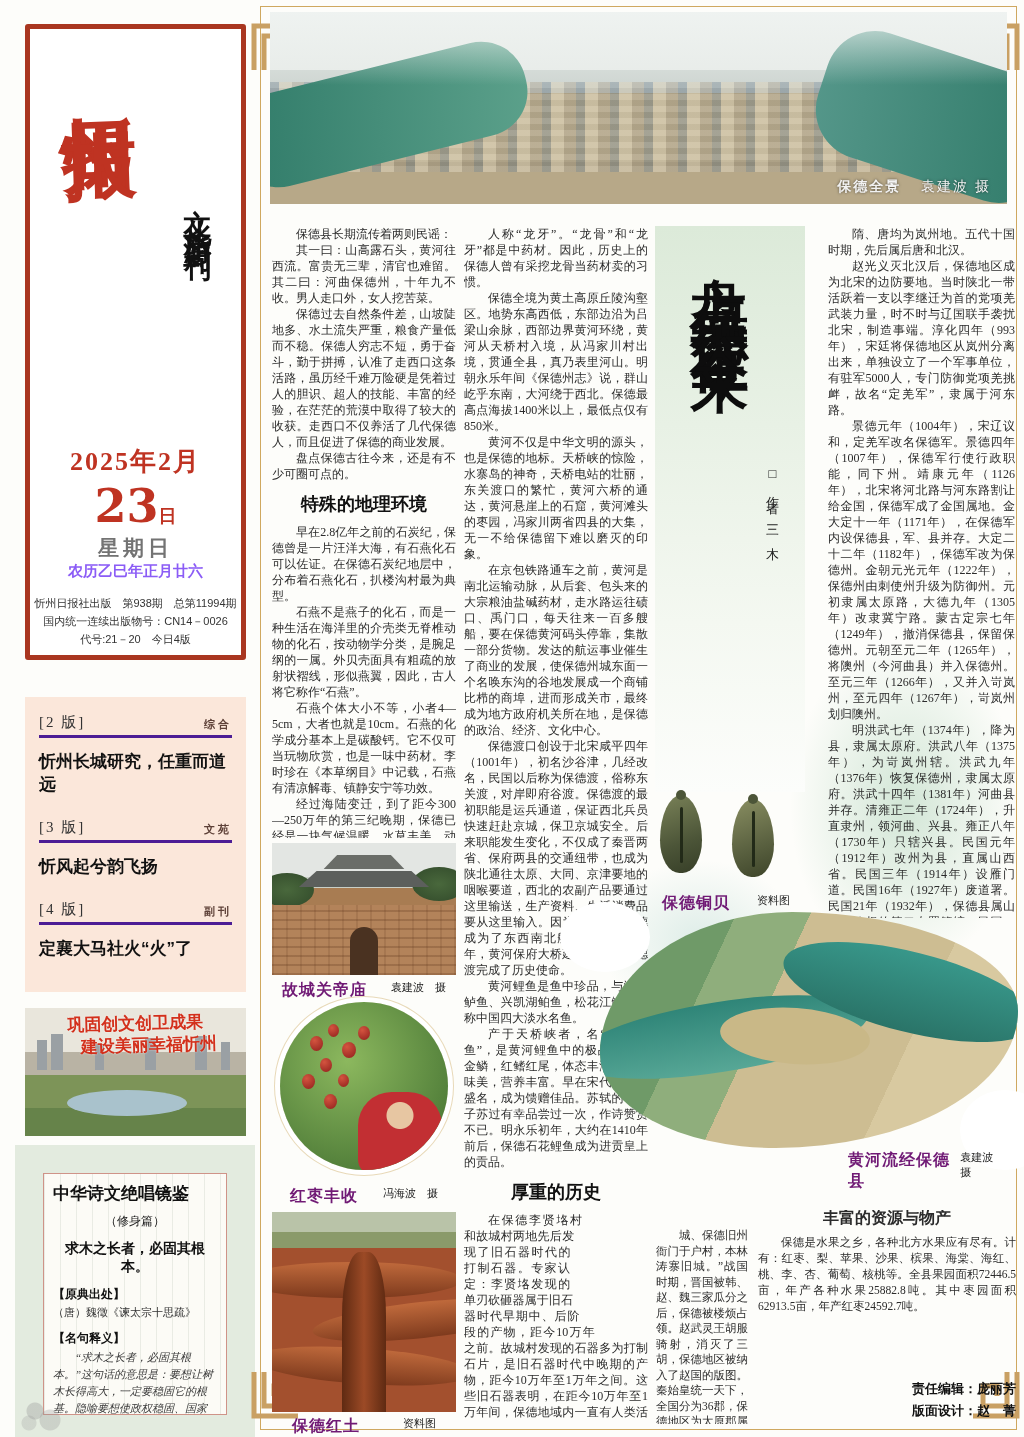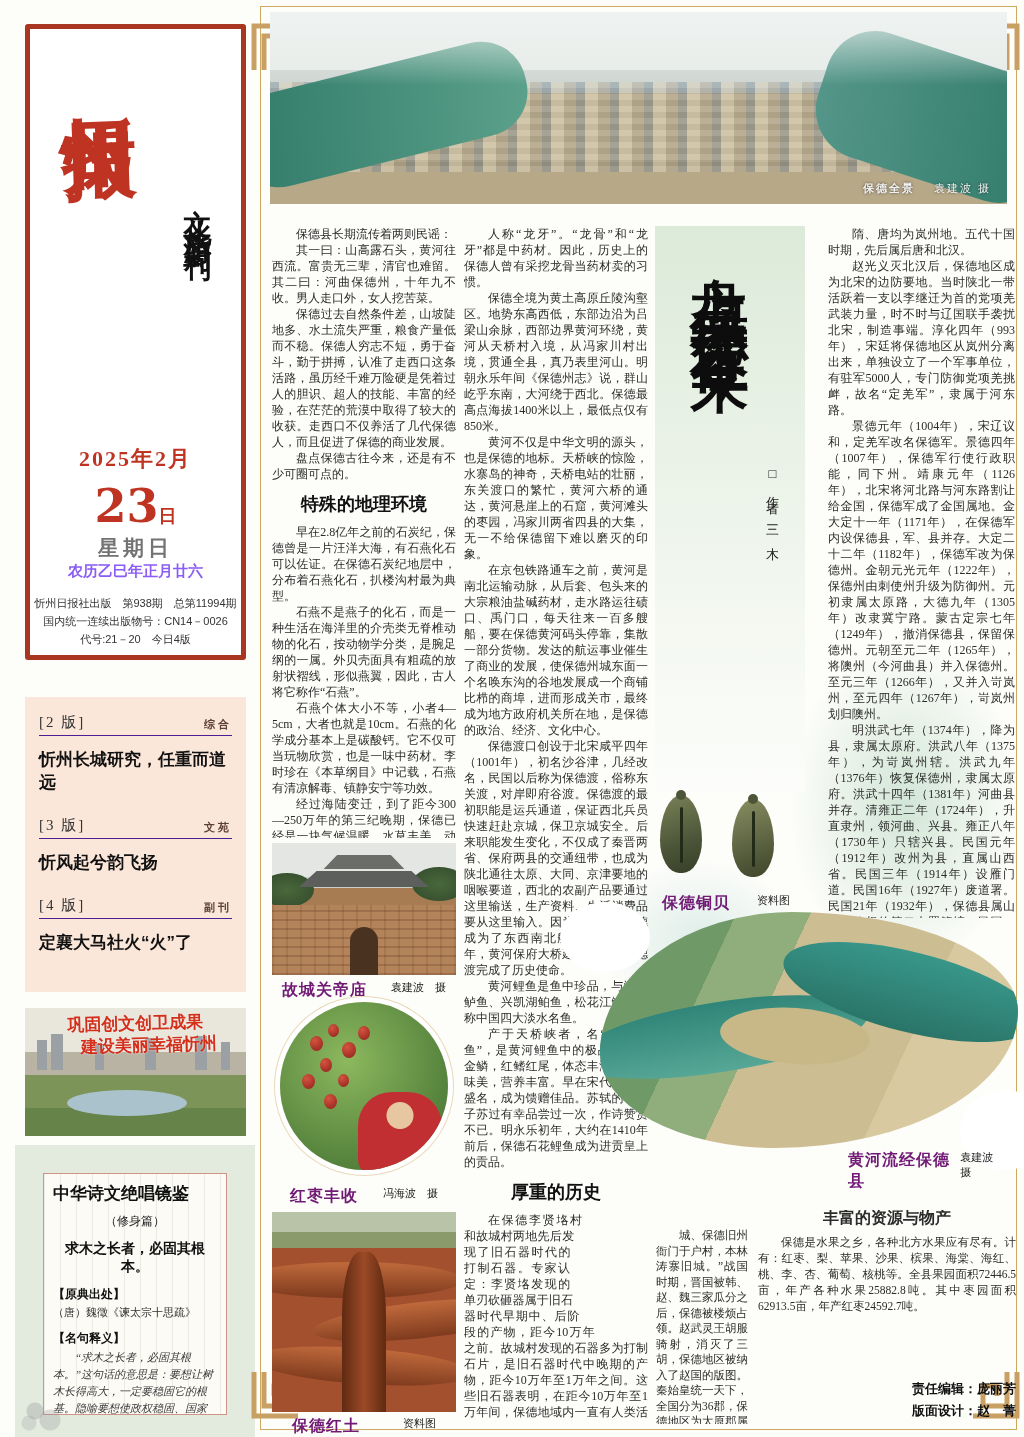--- a/index.html
+++ b/index.html
@@ -4,31 +4,31 @@
 <style>
   * { margin:0; padding:0; box-sizing:border-box; }
   html,body { width:1024px; height:1437px; }
   body { position:relative; background:#fdfdfa; font-family:"Liberation Serif", serif; color:#2b2b2b; overflow:hidden; }
   .abs { position:absolute; }
 
   
   .masthead { left:25px; top:24px; width:221px; height:636px; border:5px solid #a93620; border-radius:3px; background:#fff; }
   .logo-vert { position:absolute; left:28px; top:28px; writing-mode:vertical-rl; font-family:"DejaVu Serif", serif; font-weight:bold; color:#bf3322; font-size:74px; line-height:1.06; letter-spacing:4px; transform:rotate(-2deg); }
   .weekly-vert { position:absolute; left:148px; top:158px; writing-mode:vertical-rl; font-family:"Liberation Sans", sans-serif; font-weight:800; color:#111; font-size:28px; letter-spacing:9px; }
-  .mh-date1 { position:absolute; left:0; top:415px; width:100%; text-align:center; color:#bf3322; font-size:22px; font-weight:bold; letter-spacing:2px; }
+  .mh-date1 { position:absolute; left:0; top:415px; width:100%; text-align:center; color:#bf3322; font-size:26px; font-weight:bold; letter-spacing:2px; }
   .mh-day { position:absolute; left:0; top:450px; width:100%; text-align:center; color:#bf3322; }
   .mh-day .num { font-size:46px; font-weight:900; font-family:"DejaVu Serif", serif; }
   .mh-day .suf { font-size:18px; font-weight:bold; }
   .mh-week { position:absolute; left:0; top:505px; width:100%; text-align:center; color:#737373; font-size:21px; font-weight:900; letter-spacing:4px; font-family:"Liberation Sans", sans-serif; }
   .mh-lunar { position:absolute; left:0; top:533px; width:100%; text-align:center; color:#8b5cf6; font-size:15px; font-weight:700; font-family:"Liberation Sans", sans-serif; }
   .mh-pub { position:absolute; left:0; top:565px; width:100%; text-align:center; color:#333; font-size:11px; line-height:18px; font-family:"Liberation Sans", sans-serif; }
 
   .index-box { left:25px; top:697px; width:221px; height:295px; background:#fbe7da; padding:16px 14px 0 14px; }
   .idx-item { margin-bottom:22px; }
-  .idx-row { display:flex; justify-content:space-between; align-items:flex-end; border-bottom:1px solid #4c1d95; padding-bottom:3px; }
+  .idx-row { display:flex; justify-content:space-between; align-items:flex-end; border-bottom:3px solid #4c1d95; padding-bottom:3px; }
   .idx-page { font-size:15px; color:#333; letter-spacing:2px; }
   .idx-cat { font-size:11px; color:#5d4037; font-weight:bold; letter-spacing:3px; font-family:"Liberation Sans", sans-serif; }
   .idx-title { margin-top:12px; font-size:17px; font-weight:800; color:#111; font-family:"Liberation Sans", sans-serif; }
   .idx-item:nth-child(2) .idx-title, .idx-item:nth-child(3) .idx-title { margin-bottom:6px; }
 
   .banner { left:25px; top:1008px; width:221px; height:128px; overflow:hidden; background:linear-gradient(#e9e6dc 0 34%, #b9b3a4 34% 52%, #7d9458 52% 78%, #66834a 78% 100%); }
   .banner .lake { position:absolute; left:42px; top:82px; width:120px; height:26px; background:#a9c2cc; border-radius:50%; }
   .banner .bld { position:absolute; background:#9aa0a4; }
   .banner .slogan { position:absolute; left:0; top:4px; width:100%; text-align:center; color:#d3301c; font-weight:900; font-family:"DejaVu Serif", serif; font-size:17px; line-height:22px; transform:rotate(-1.5deg); text-shadow:0 0 2px rgba(255,255,255,.7); }
   .banner .slogan .l2 { padding-left:26px; }
@@ -57,21 +57,21 @@
   .c-br { left:965px; top:1368px; transform:scale(-1,-1); }
 
   
   .panorama { left:270px; top:12px; width:737px; height:192px; overflow:hidden; background:linear-gradient(#e7ebe8 0 30%, #cfd6d2 30% 42%, #c6b795 42% 78%, #b7a888 78% 100%); }
   .pan-city { position:absolute; left:0; top:70px; width:100%; height:90px;
      background:repeating-linear-gradient(90deg, rgba(90,110,125,.35) 0 9px, rgba(215,205,180,.5) 9px 22px, rgba(160,150,130,.4) 22px 34px),
                 repeating-linear-gradient(0deg, rgba(255,255,255,.12) 0 6px, rgba(0,0,0,.08) 6px 12px); }
   .pan-river-l { position:absolute; left:-40px; top:55px; width:300px; height:95px; background:linear-gradient(100deg,#2f7a68,#5ca18b); border-radius:45px; transform:rotate(-14deg); }
   .pan-river-r { position:absolute; right:-50px; top:40px; width:240px; height:130px; background:linear-gradient(80deg,#55978a,#2f7a68); border-radius:50px; transform:rotate(18deg); }
   .pan-haze { position:absolute; inset:0; background:linear-gradient(rgba(240,244,242,.85), rgba(240,244,242,0) 38%); }
-  .pan-caption { position:absolute; right:16px; bottom:8px; color:#f2f2f2; font-size:11px; letter-spacing:2px; text-shadow:0 0 3px rgba(0,0,0,.6); font-family:"Liberation Sans", sans-serif; }
+  .pan-caption { position:absolute; right:16px; bottom:8px; color:#f2f2f2; font-size:14px; letter-spacing:2px; text-shadow:0 0 3px rgba(0,0,0,.6); font-family:"Liberation Sans", sans-serif; }
   .pan-caption span { margin-left:14px; }
 
   
   .col { line-height:16px; font-size:12px; text-align:justify; overflow:hidden; z-index:1; }
   .para { text-indent:2em; margin:0; }
   .sec-head { text-align:center; font-family:"Liberation Sans", sans-serif; font-weight:800; font-size:18px; color:#111; margin:14px 0 12px 0; text-indent:0; }
   .col1 { left:272px; top:226px; width:184px; height:612px; }
   .col2 { left:464px; top:226px; width:184px; height:1196px; }
   .col4 { left:828px; top:226px; width:187px; height:692px; }
   .colmid { left:656px; top:1228px; width:92px; height:196px; font-size:11.5px; line-height:15.5px; }

